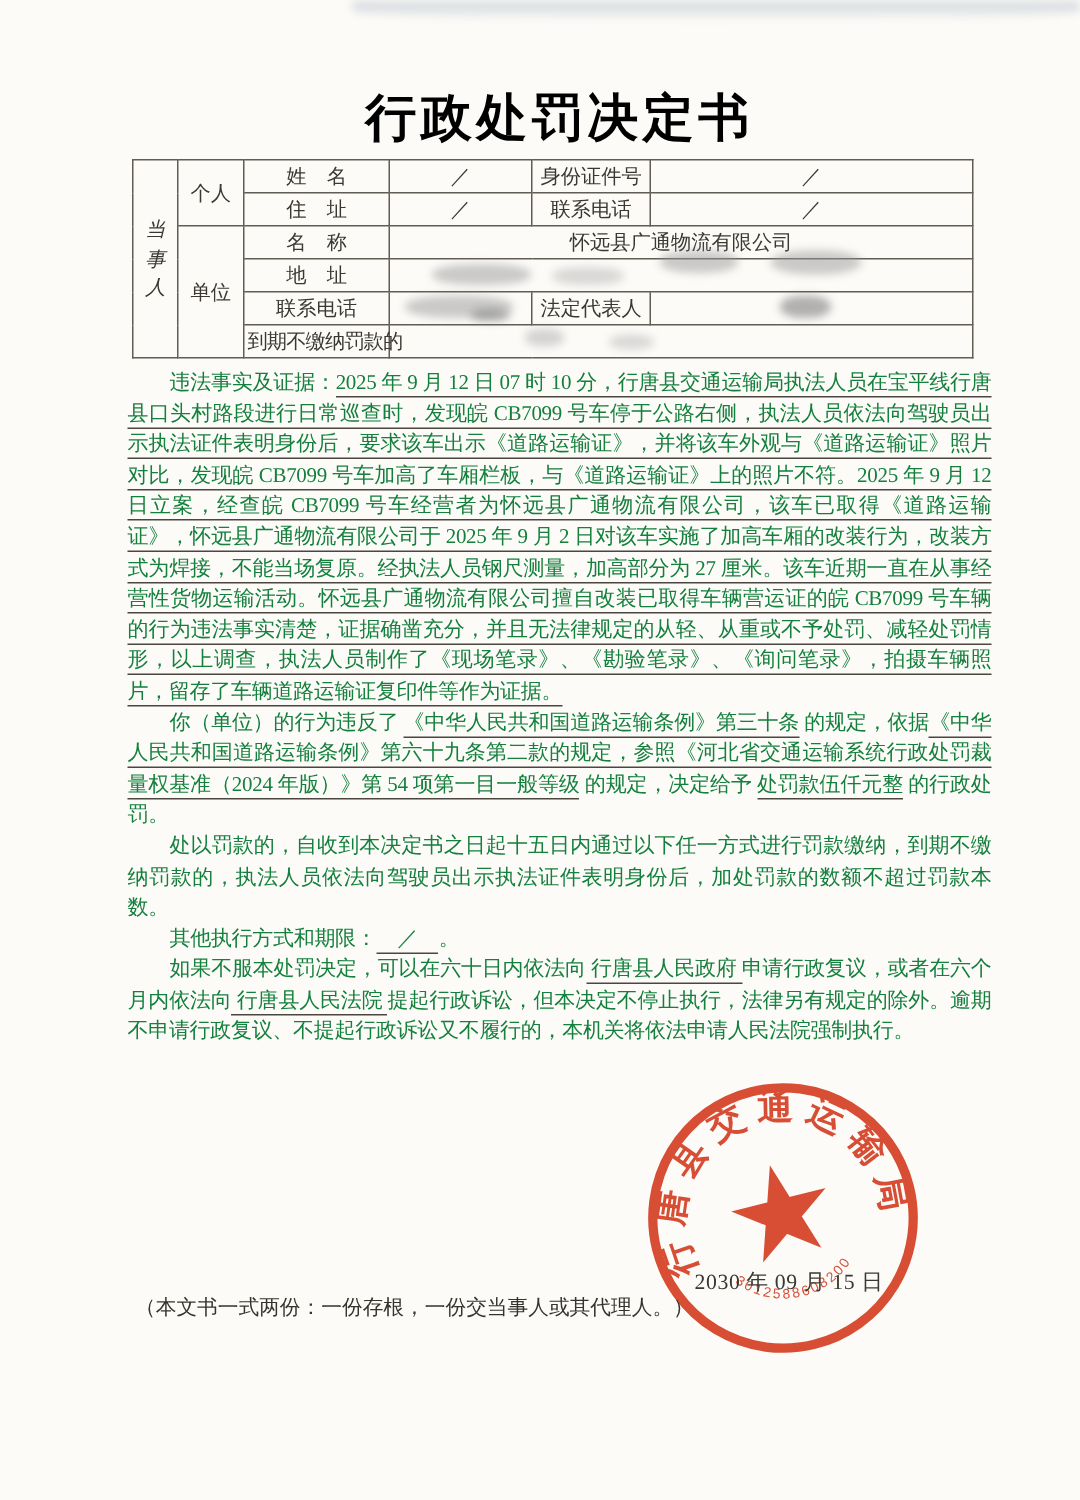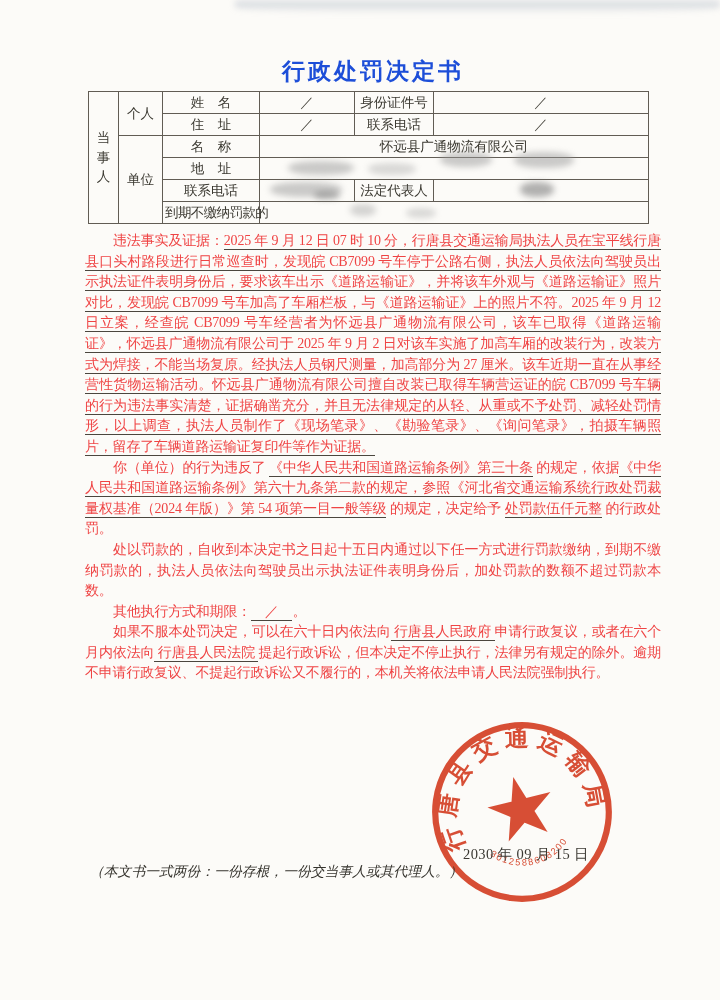--- a/index.html
+++ b/index.html
@@ -2,37 +2,37 @@
 <html><head>
 <meta charset="utf-8">
 <style>
   html,body{margin:0;padding:0;background:#ffffff;}
   .page{position:relative;width:720px;height:1000px;background:#fcfbf8;overflow:hidden;
         font-family:"Liberation Serif","DejaVu Serif",serif;color:#33312c;}
   .scan-shadow{position:absolute;top:1px;left:235px;width:485px;height:13px;
         background:linear-gradient(180deg,rgba(142,156,176,.40),rgba(142,156,176,0));
         filter:blur(3px);border-radius:0 0 50% 50%;}
   .content{position:absolute;left:85px;top:56px;width:576px;}
-  .title{margin:0 0 4px 0;text-align:center;font-size:23px;font-weight:700;letter-spacing:3px;color:#1d4ed8;}
+  .title{margin:0 0 4px 0;text-align:center;font-size:34px;font-weight:700;letter-spacing:3px;color:#000000;}
   .docnum{text-align:right;font-size:15px;margin:0 4px 7px 0;color:#3a3832;}
   table.party{border-collapse:collapse;table-layout:fixed;width:560px;margin-left:3px;}
   table.party td{border:1px solid #615c54;font-size:13.5px;padding:0 2px;height:21px;
         text-align:center;vertical-align:middle;position:relative;color:#3a3830;}
-  td.wrapcell{word-break:break-all;line-height:1.45;}
+  td.wrapcell{word-break:break-all;line-height:1.45;font-style:italic;}
   td.creditlbl{font-size:12px;letter-spacing:-.6px;white-space:nowrap;}
   .smudge{position:absolute;background:#989898;opacity:.5;filter:blur(3px);border-radius:45%;}
   .smudge.dark{background:#7f7f7f;opacity:.6;}
-  .body{margin-top:7px;font-size:14px;line-height:20.6px;text-align:justify;letter-spacing:-.2px;color:#ef4444;}
+  .body{margin-top:7px;font-size:14px;line-height:20.6px;text-align:justify;letter-spacing:-.2px;color:#15803d;}
   .para{margin:0;text-indent:2em;}
   .list-item{margin:0;text-indent:2.8em;}
   .u{border-bottom:1px solid #4b463e;padding-bottom:1px;}
   .seal{position:absolute;left:429px;top:719px;width:186px;height:186px;opacity:.9;
         mix-blend-mode:multiply;pointer-events:none;}
   .sign-date{position:absolute;left:463px;top:845px;font-size:14.5px;letter-spacing:.4px;color:#3a3832;}
-  .footer-note{position:absolute;left:90px;top:863px;font-size:13.8px;color:#35332d;font-style:italic;}
+  .footer-note{position:absolute;left:90px;top:863px;font-size:13.8px;color:#35332d;}
 </style>
 </head>
 <body>
 
 <div class="page">
   <div class="scan-shadow"></div>
 
   <div class="content">
     <h1 class="title">行政处罚决定书</h1>
 

